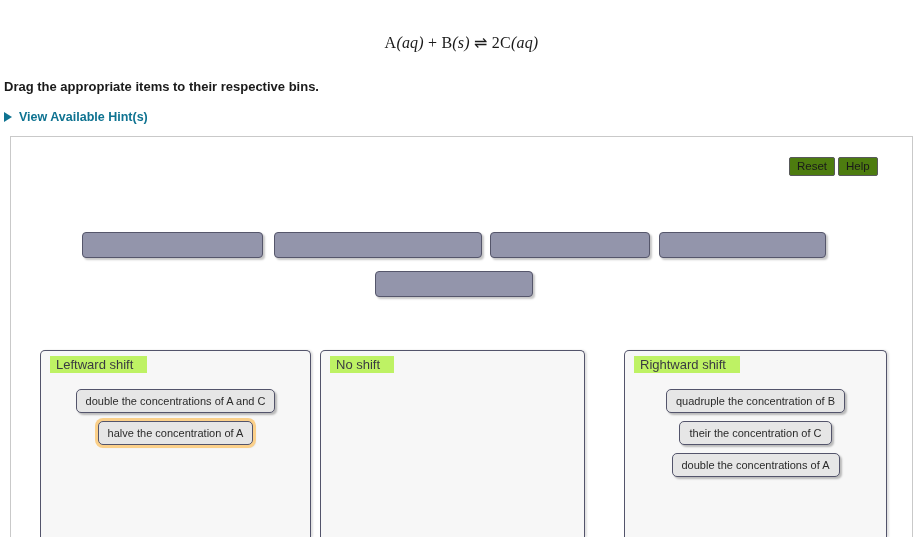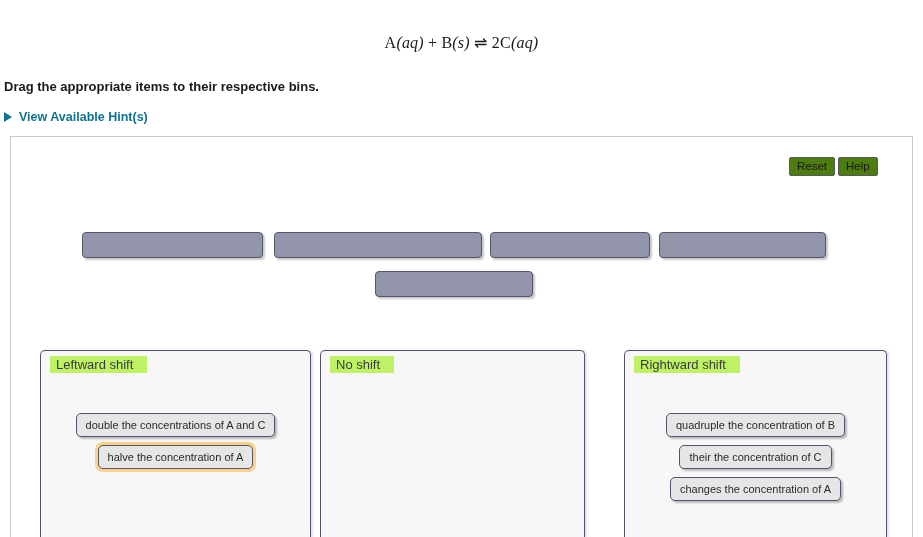--- a/index.html
+++ b/index.html
@@ -55,21 +55,21 @@
   .bin{
     position:absolute;top:350px;height:187px;
     background:#f7f7f7;border:1.5px solid #53546b;border-radius:5px 5px 0 0;
     border-bottom:none;box-sizing:border-box;
     box-shadow:2px 0 2px rgba(0,0,0,.12);
   }
   .bin-label{
     position:absolute;left:9px;top:5px;background:#bef264;
     padding:1px 14px 1px 6px;font-size:13px;color:#3a3a42;white-space:nowrap;
   }
-  .bin-items{position:absolute;left:0;top:62px;width:100%;}
+  .bin-items{position:absolute;left:0;top:38px;width:100%;}
   .chip-row{display:flex;justify-content:center;margin-bottom:8px;}
   .chip{
     background:#e6e6e6;border:1.5px solid #53546b;border-radius:5px;
     font-size:11px;color:#2a2a2a;padding:5px 9px;white-space:nowrap;
     box-shadow:2px 2px 2px rgba(0,0,0,.25);
   }
   .chip.selected{
     box-shadow:0 0 0 3px #fbd08a, 2px 2px 2px rgba(0,0,0,.25);
   }
 </style>
@@ -117,19 +117,19 @@
       <div class="bin" style="left: 600px; width: 263px; margin-left: 24px;">
         <div class="bin-label">Rightward shift</div>
         <div class="bin-items">
           <div class="chip-row">
             <div class="chip">quadruple the concentration of B</div>
           </div>
           <div class="chip-row">
             <div class="chip">their the concentration of C</div>
           </div>
           <div class="chip-row">
-            <div class="chip">changes the concentration of A</div>
+            <div class="chip">double the concentrations of A</div>
           </div>
         </div>
       </div>
     </div>
 
 </div>
 
 </body></html>

